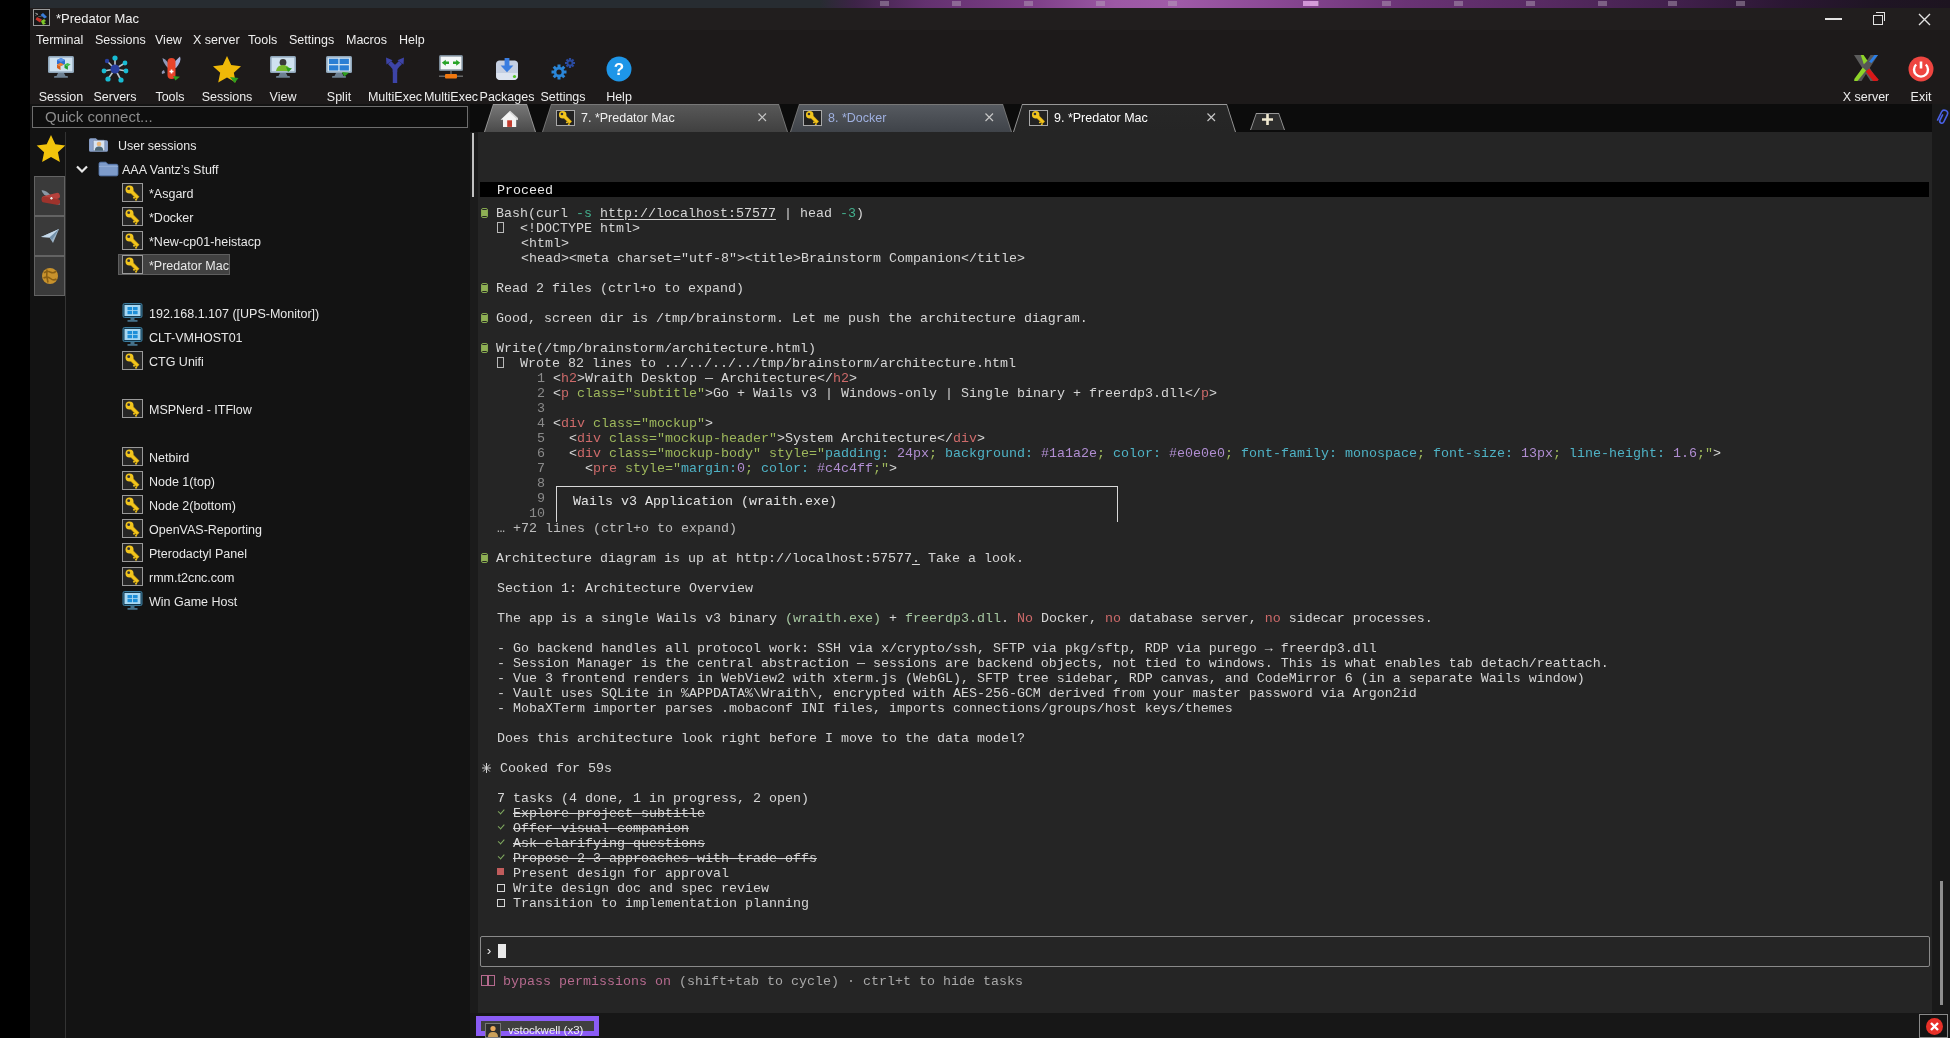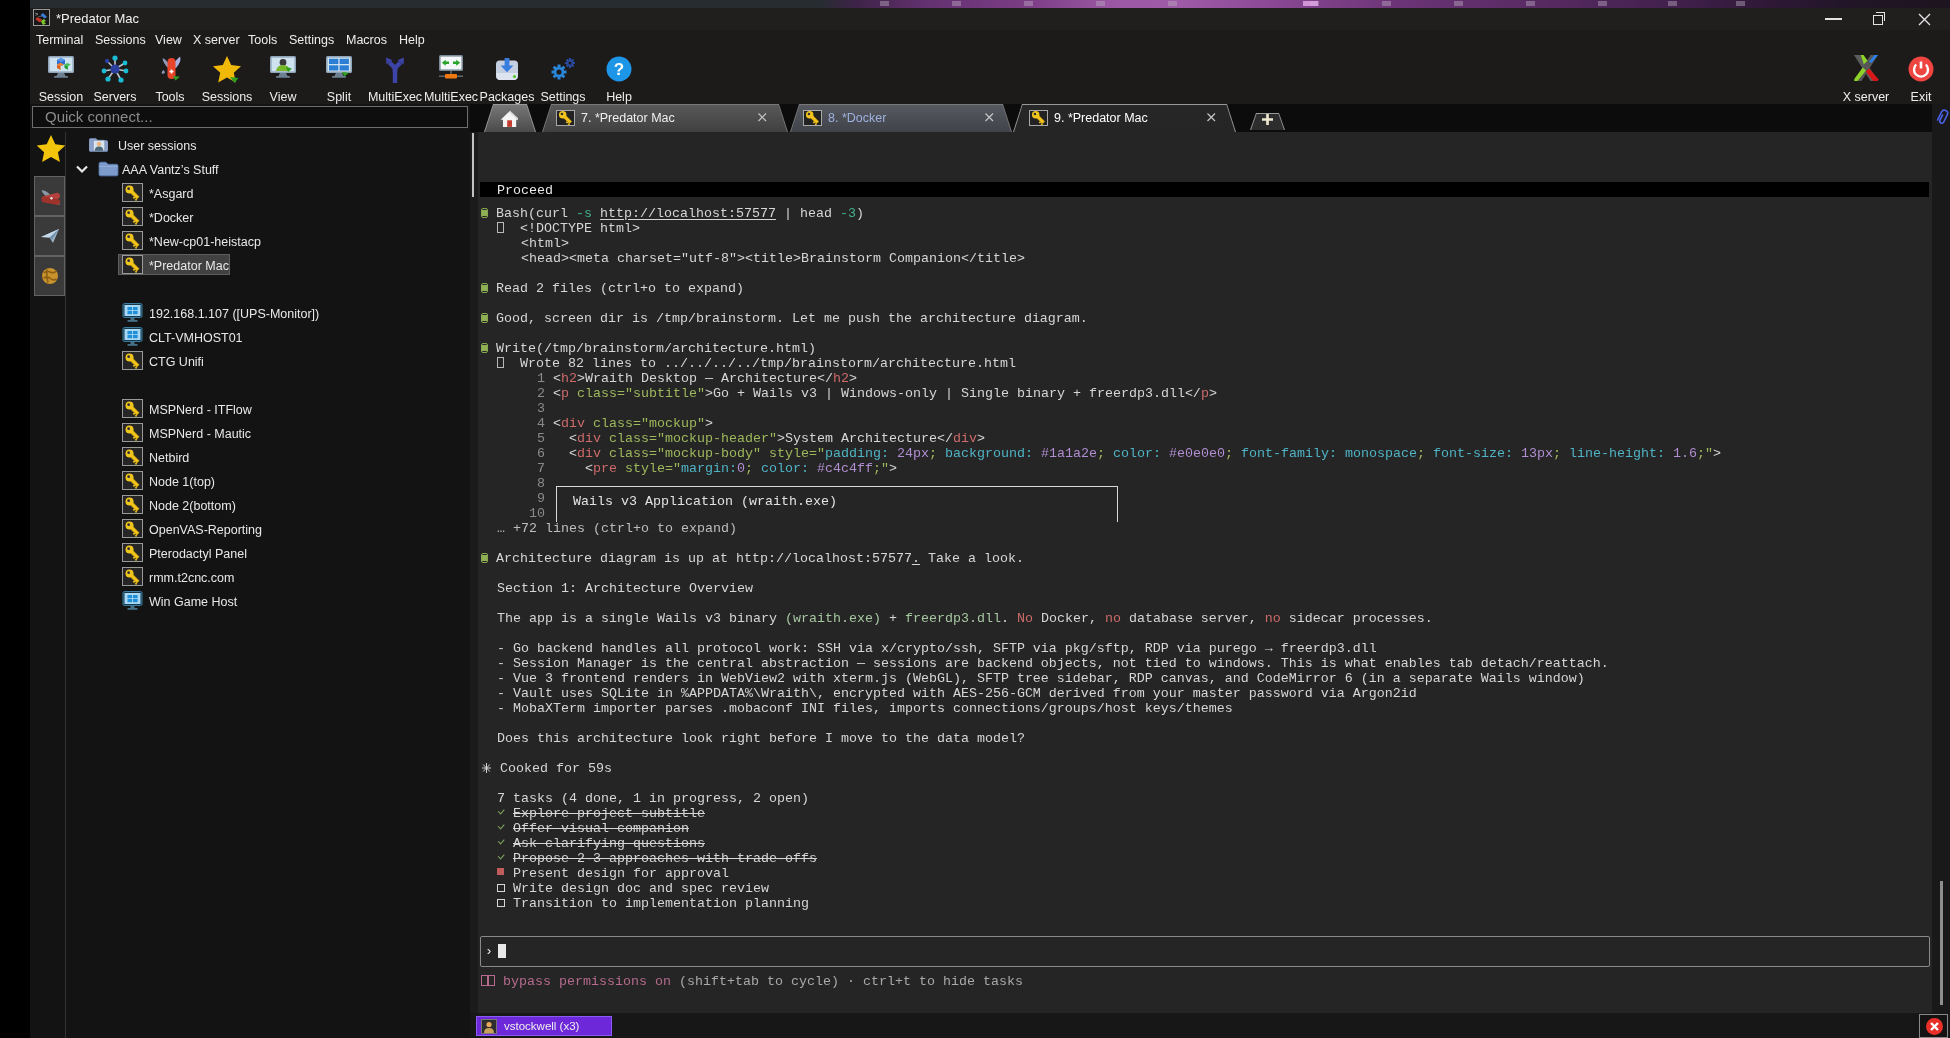--- a/index.html
+++ b/index.html
@@ -65,21 +65,21 @@
 #diagbox span{position:absolute;left:16px;top:7px;font:13.333px "Liberation Mono",monospace;color:#e3e3e3;letter-spacing:0}
 #inputbox{position:absolute;left:480px;top:936px;width:1450px;height:31px;border:1px solid #8a8a8a;border-radius:2px}
 #inputbox .pr{position:absolute;left:4px;top:7px;font:13.333px "Liberation Mono",monospace;color:#e8e8e8}
 #inputbox .cur{position:absolute;left:17px;top:7px;width:8px;height:14px;background:#e9e9e9}
 #bypass{position:absolute;left:481px;top:974px;font:13.333px "Liberation Mono",monospace;line-height:15px;color:#a9a9a9}
 
 #rstrip{position:absolute;left:1932px;top:104px;width:18px;height:909px;background:#191919}
 #rthumb{position:absolute;left:1940px;top:881px;width:3px;height:124px;background:#8e8e8e}
 
 #statusbar{position:absolute;left:470px;top:1013px;width:1480px;height:25px;background:#171717}
-#chip{position:absolute;left:476px;top:1016px;width:136px;height:20px;background:#6d28d9;border:1px solid #8b5cf6}
+#chip{position:absolute;left:476px;top:1016px;width:123px;height:20px;background:#404040;border:5px solid #8b5cf6}
 #chip .ctext{position:absolute;left:27px;top:3px;font-size:11.5px;color:#efefef}
 #redx{position:absolute;left:1919px;top:1014px;width:29px;height:24px;background:#131313;border:1px solid #8a8a8a}
 
 .wbtn{position:absolute;color:#e3e3e3}
 </style></head>
 <body>
 <svg width="0" height="0" style="position:absolute">
 <defs>
 <g id="key">
         <path d="M7 7 L14.6 14.6" stroke="#c79a10" stroke-width="4"></path>
@@ -469,27 +469,20 @@
         </svg>
         <span class="txt" style="left:83px">CTG Unifi</span>
       </div>
       <div class="trow" style="top:266px">
         <div class="abs" style="left:56px;top:1px;width:21px;height:19px;background:#262626;border:1px solid #9a9a9a"></div>
         <svg class="abs" style="left:58px;top:2px" width="17" height="17" viewBox="0.5 0.5 17 17">
           <use href="#key"></use>
         </svg>
         <span class="txt" style="left:83px">MSPNerd - ITFlow</span>
       </div>
-      <div class="trow" style="top:290px">
-        <div class="abs" style="left:56px;top:1px;width:21px;height:19px;background:#262626;border:1px solid #9a9a9a"></div>
-        <svg class="abs" style="left:58px;top:2px" width="17" height="17" viewBox="0.5 0.5 17 17">
-          <use href="#key"></use>
-        </svg>
-        <span class="txt" style="left:83px">MSPNerd - Mautic</span>
-      </div>
       <div class="trow" style="top:314px">
         <div class="abs" style="left:56px;top:1px;width:21px;height:19px;background:#262626;border:1px solid #9a9a9a"></div>
         <svg class="abs" style="left:58px;top:2px" width="17" height="17" viewBox="0.5 0.5 17 17">
           <use href="#key"></use>
         </svg>
         <span class="txt" style="left:83px">Netbird</span>
       </div>
       <div class="trow" style="top:338px">
         <div class="abs" style="left:56px;top:1px;width:21px;height:19px;background:#262626;border:1px solid #9a9a9a"></div>
         <svg class="abs" style="left:58px;top:2px" width="17" height="17" viewBox="0.5 0.5 17 17">

